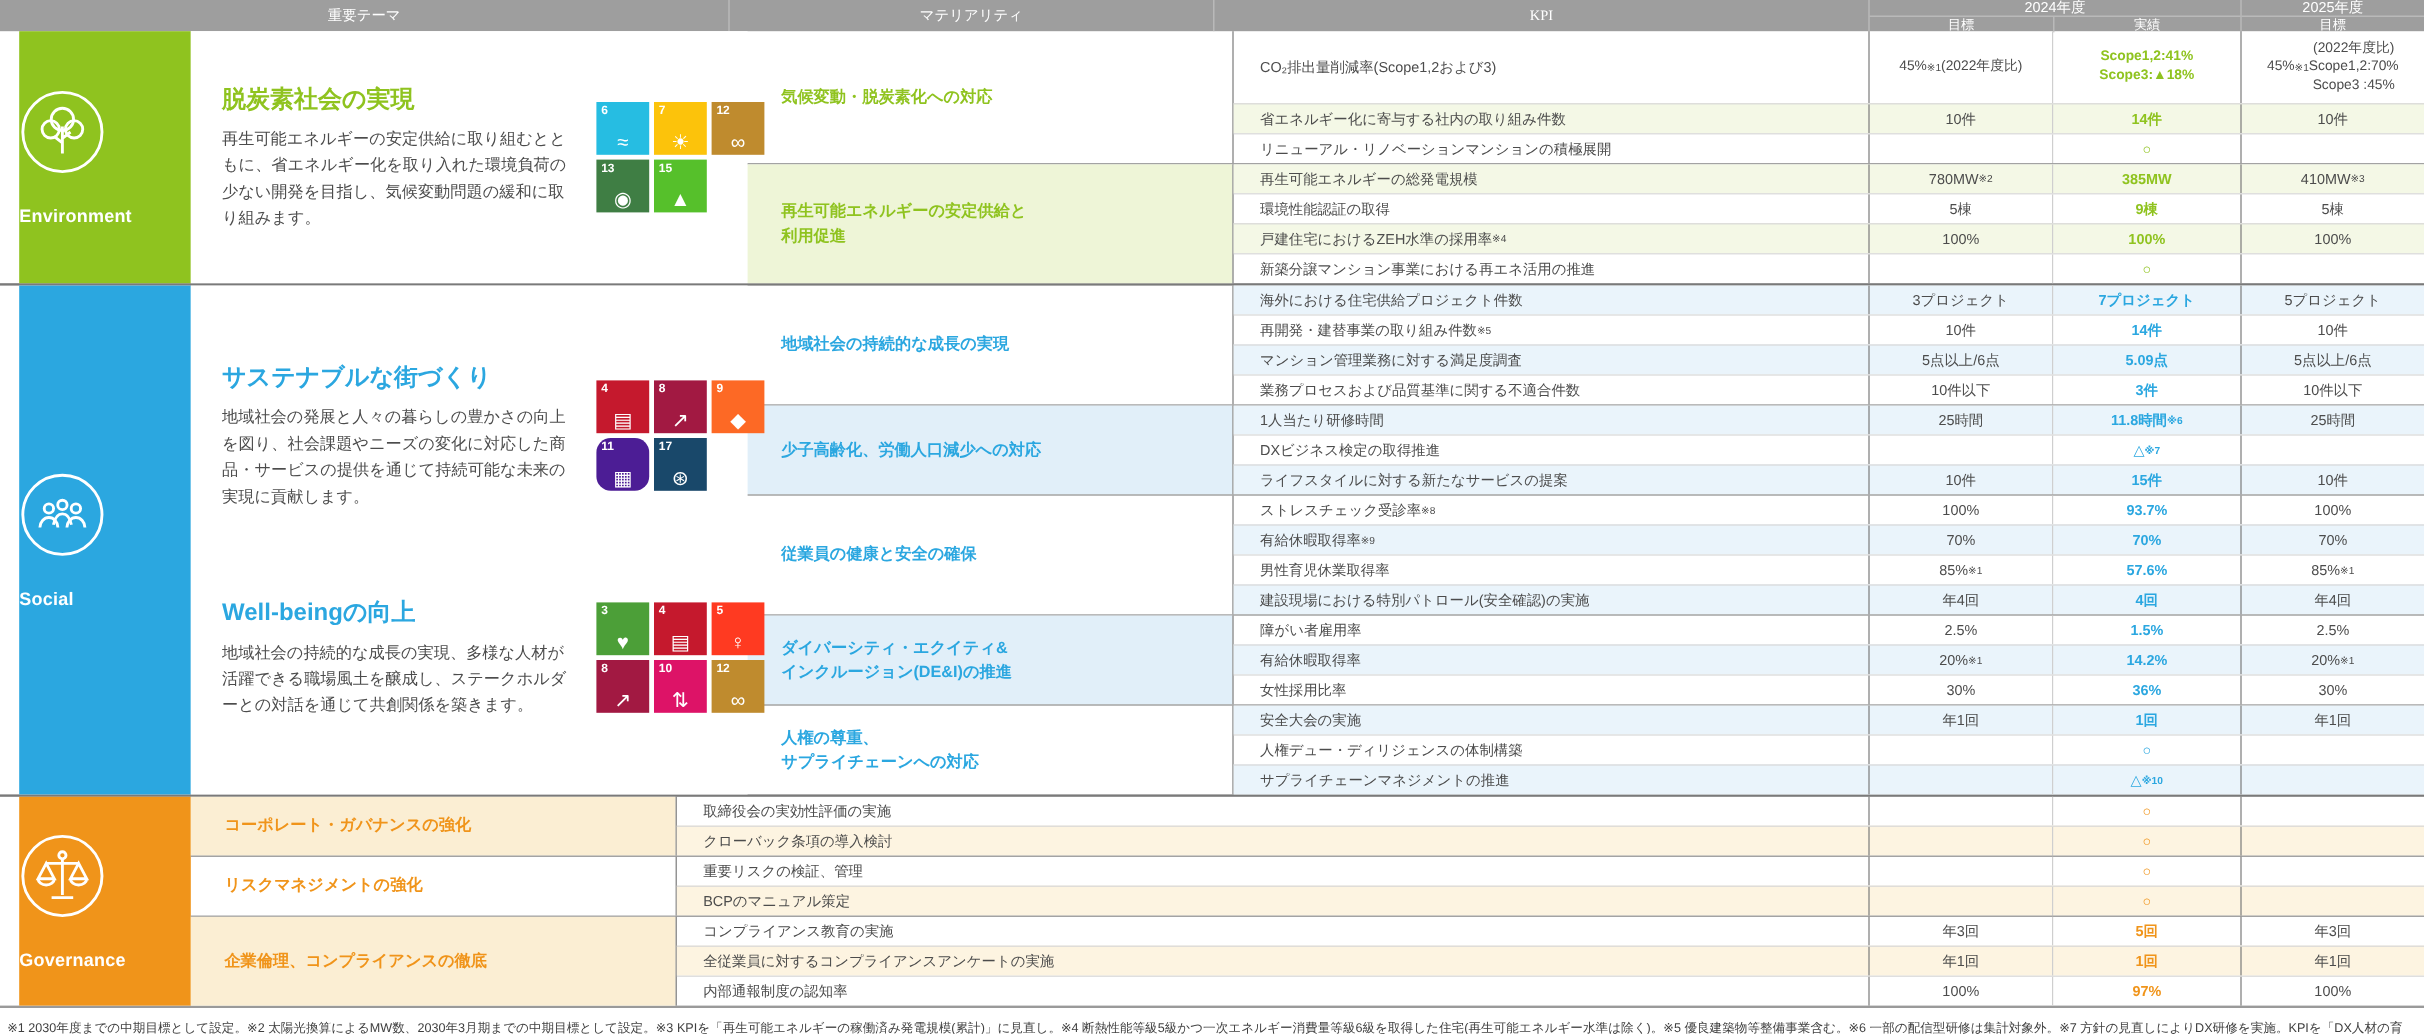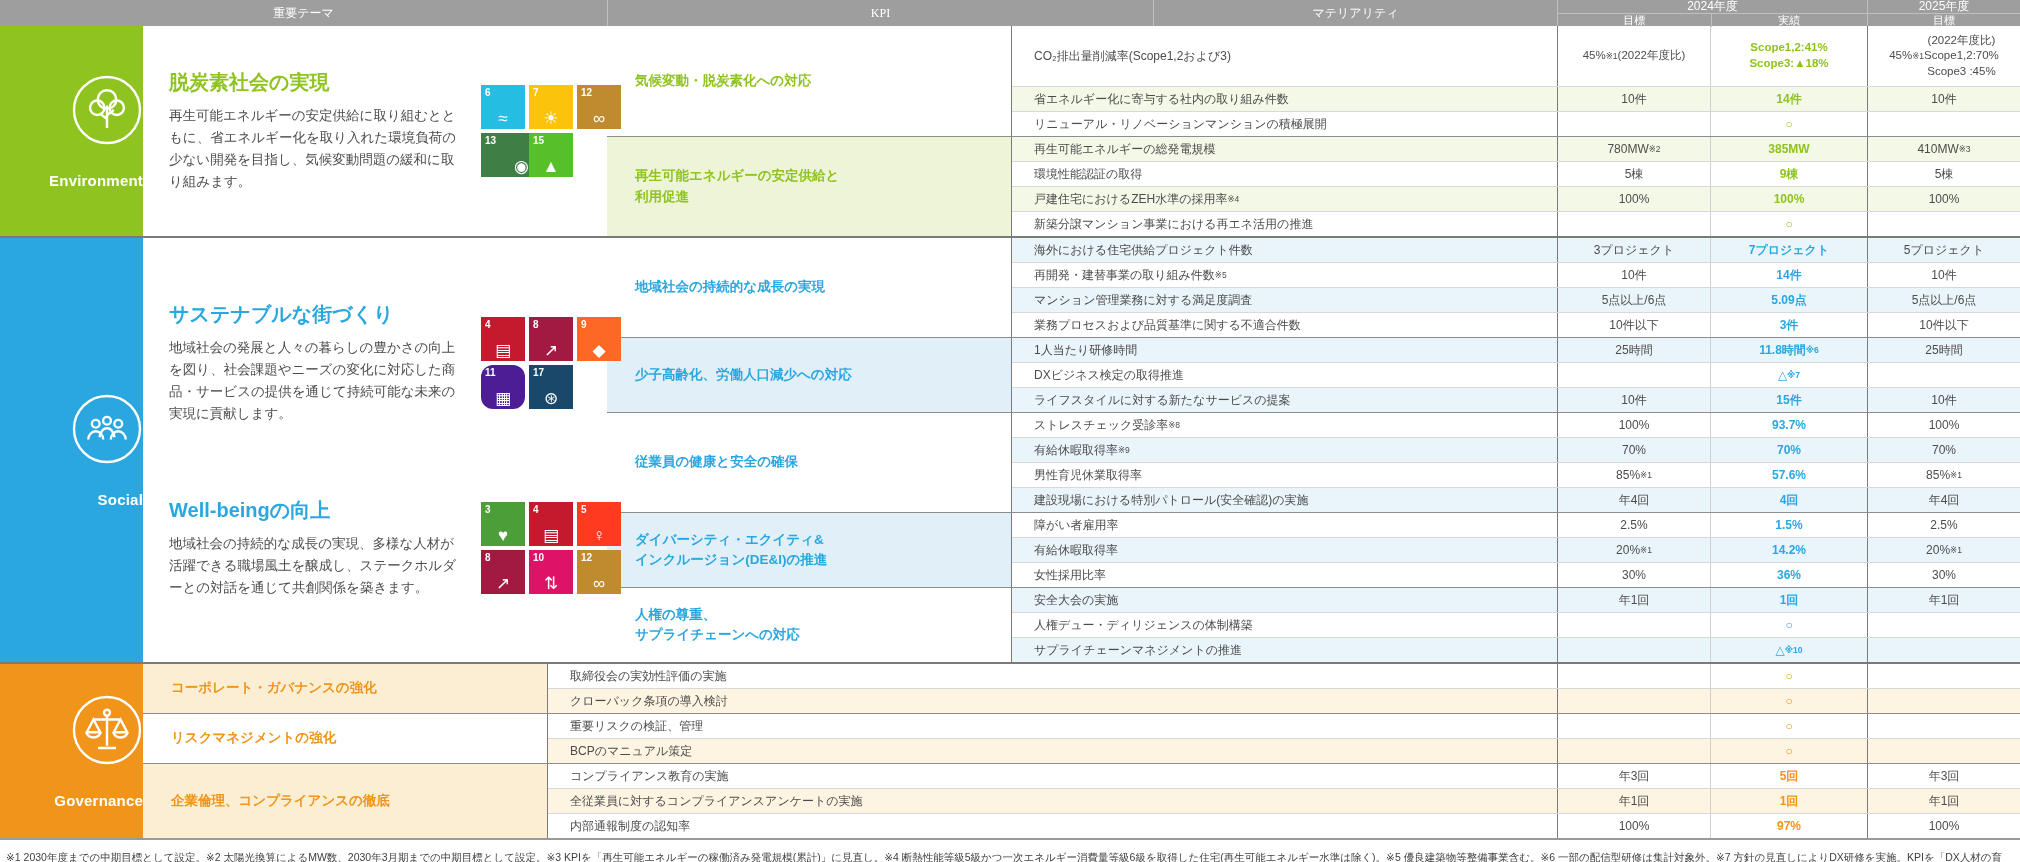--- a/index.html
+++ b/index.html
@@ -21,21 +21,21 @@
   .hsub{display:flex;height:13px;border-top:1px solid #c0c0c0;font-size:11px;}
   .hsub>div{display:flex;align-items:center;justify-content:center;box-sizing:border-box;}
   .hsub .w-t{width:153px;}
   .hsub .w-a{width:157px;border-left:1px solid #c0c0c0;}
   .hsub .w-t25{width:153px;}
 
   
   .sec{display:flex;}
   .sec + .sec{border-top:2px solid #7a7a7a;}
   .band{width:143px;background:var(--c);color:#fff;display:flex;flex-direction:column;
-        align-items:flex-end;justify-content:center;gap:26px;flex:none;}
+        align-items:flex-start;justify-content:center;gap:26px;flex:none;margin-left:16px;}
   .band-icon{width:72px;height:72px;}
   .band-label{font-size:15px;font-weight:bold;letter-spacing:.2px;}
   .panel{width:464px;background:#fff;display:flex;flex-direction:column;
          justify-content:space-evenly;flex:none;box-sizing:border-box;}
   .theme{display:flex;align-items:center;padding:10px 0 10px 26px;gap:14px;}
   .t-text{width:298px;flex:none;}
   .t-title{font-size:20px;font-weight:bold;color:var(--c);margin-bottom:9px;}
   .t-desc{font-size:13.5px;line-height:1.62;color:#4c4c4c;}
   .sdgs{display:grid;grid-template-columns:repeat(3,44px);gap:4px;}
   .sdg{width:44px;height:44px;position:relative;color:#fff;}
@@ -66,22 +66,22 @@
 
   
   .foot{padding:9px 10px 0 6px;font-size:10.5px;line-height:1.55;color:#3f3f3f;}
 </style>
 </head>
 <body>
 
 <div class="tbl">
   <div class="hdr">
     <div class="hcell h-theme">重要テーマ</div>
+    <div class="hcell h-mat">マテリアリティ</div>
     <div class="hcell h-kpi">KPI</div>
-    <div class="hcell h-mat">マテリアリティ</div>
     <div class="hgroup hg-2024">
       <div class="hyear">2024年度</div>
       <div class="hsub">
         <div class="w-t">目標</div>
         <div class="w-a">実績</div>
       </div>
     </div>
     <div class="hgroup hg-2025">
       <div class="hyear">2025年度</div>
       <div class="hsub">
@@ -115,21 +115,21 @@
                 <div class="g">≈</div>
               </div>
               <div class="sdg" style="background: rgb(252, 195, 11);">
                 <div class="n">7</div>
                 <div class="g">☀</div>
               </div>
               <div class="sdg" style="background: rgb(191, 139, 46);">
                 <div class="n">12</div>
                 <div class="g">∞</div>
               </div>
-              <div class="sdg" style="background: rgb(63, 126, 68); padding-left: 37px;">
+              <div class="sdg" style="background: rgb(63, 126, 68);">
                 <div class="n">13</div>
                 <div class="g">◉</div>
               </div>
               <div class="sdg" style="background: rgb(86, 192, 43);">
                 <div class="n">15</div>
                 <div class="g">▲</div>
               </div>
             </div>
           </div>
         </div>

